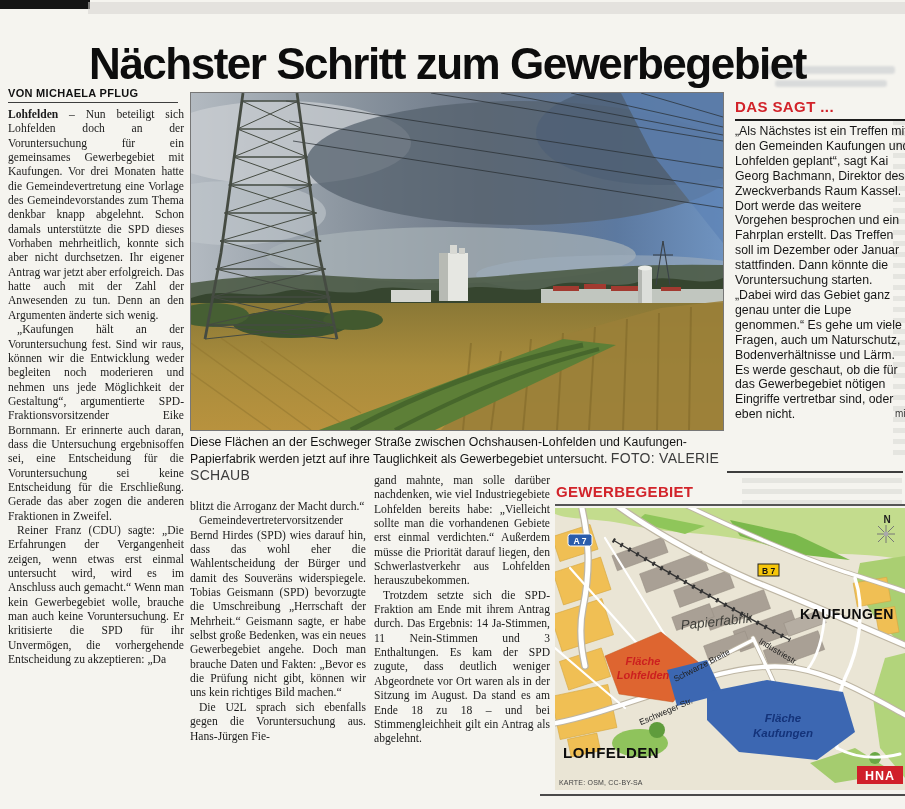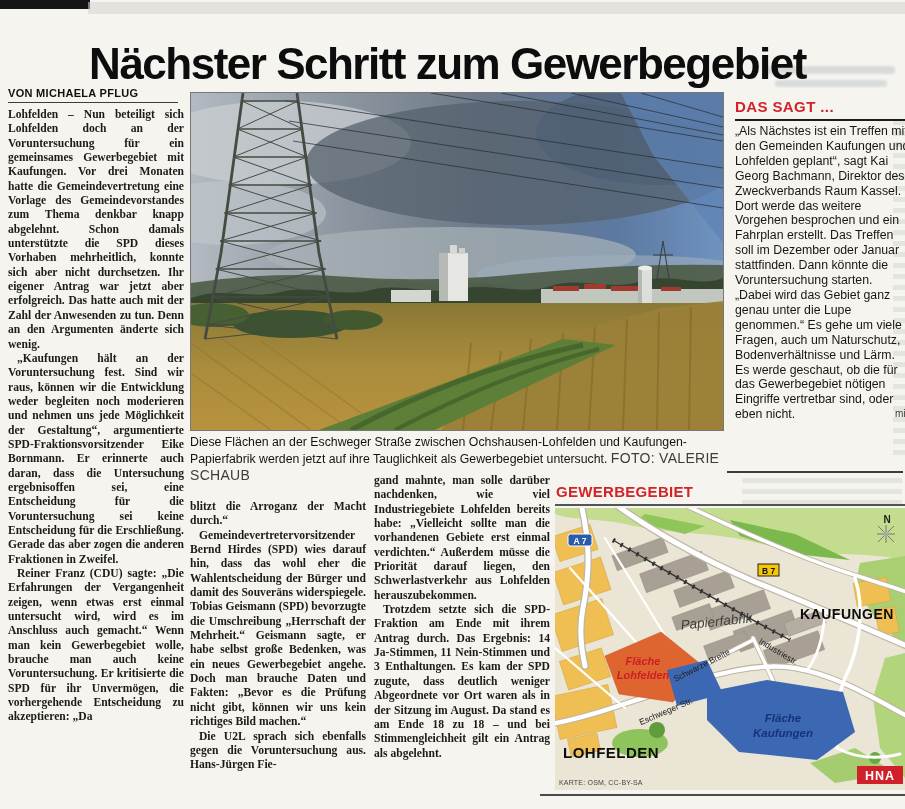--- a/index.html
+++ b/index.html
@@ -13,21 +13,21 @@
         background:repeating-linear-gradient(#c9cbc6 0 5px,transparent 5px 11px);}
   
   .headline{position:absolute;left:24px;right:34px;top:10px;text-align:center;
         font-size:44px;font-weight:bold;letter-spacing:-1.5px;color:#0d0d0d;}
   .subhead{position:absolute;left:30px;right:60px;top:60px;text-align:center;
         font-size:21px;letter-spacing:-.2px;color:#0d0d0d;}
   .byline{position:absolute;left:8px;top:87px;font-size:11px;font-weight:bold;letter-spacing:.3px;}
   .byline-rule{position:absolute;left:8px;top:102px;width:170px;height:1px;background:#3d3d3d;}
   
   .col{position:absolute;width:176px;font-family:"Liberation Serif",serif;
-        font-size:11.6px;line-height:14.35px;text-align:justify;color:#1b1b1b;font-weight:bold;}
+        font-size:11.6px;line-height:14.35px;text-align:justify;color:#1b1b1b;}
   .col p{margin:0;}
   .col p + p{text-indent:9px;}
   .col1{left:8px;top:108px;height:698px;}
   .col2{left:190px;top:500px;height:332px;}
   .col3{left:374px;top:474px;height:332px;}
   
   .photo{position:absolute;left:190px;top:92px;width:532px;height:337px;border:1px solid #777;background:#8d97a1;}
   .caption{position:absolute;left:190px;top:434px;width:533px;font-size:12.3px;line-height:16px;color:#141414;}
   .caption b{font-weight:normal;}
   .photo-credit{font-size:14px;color:#3c3c3c;letter-spacing:.3px;}

